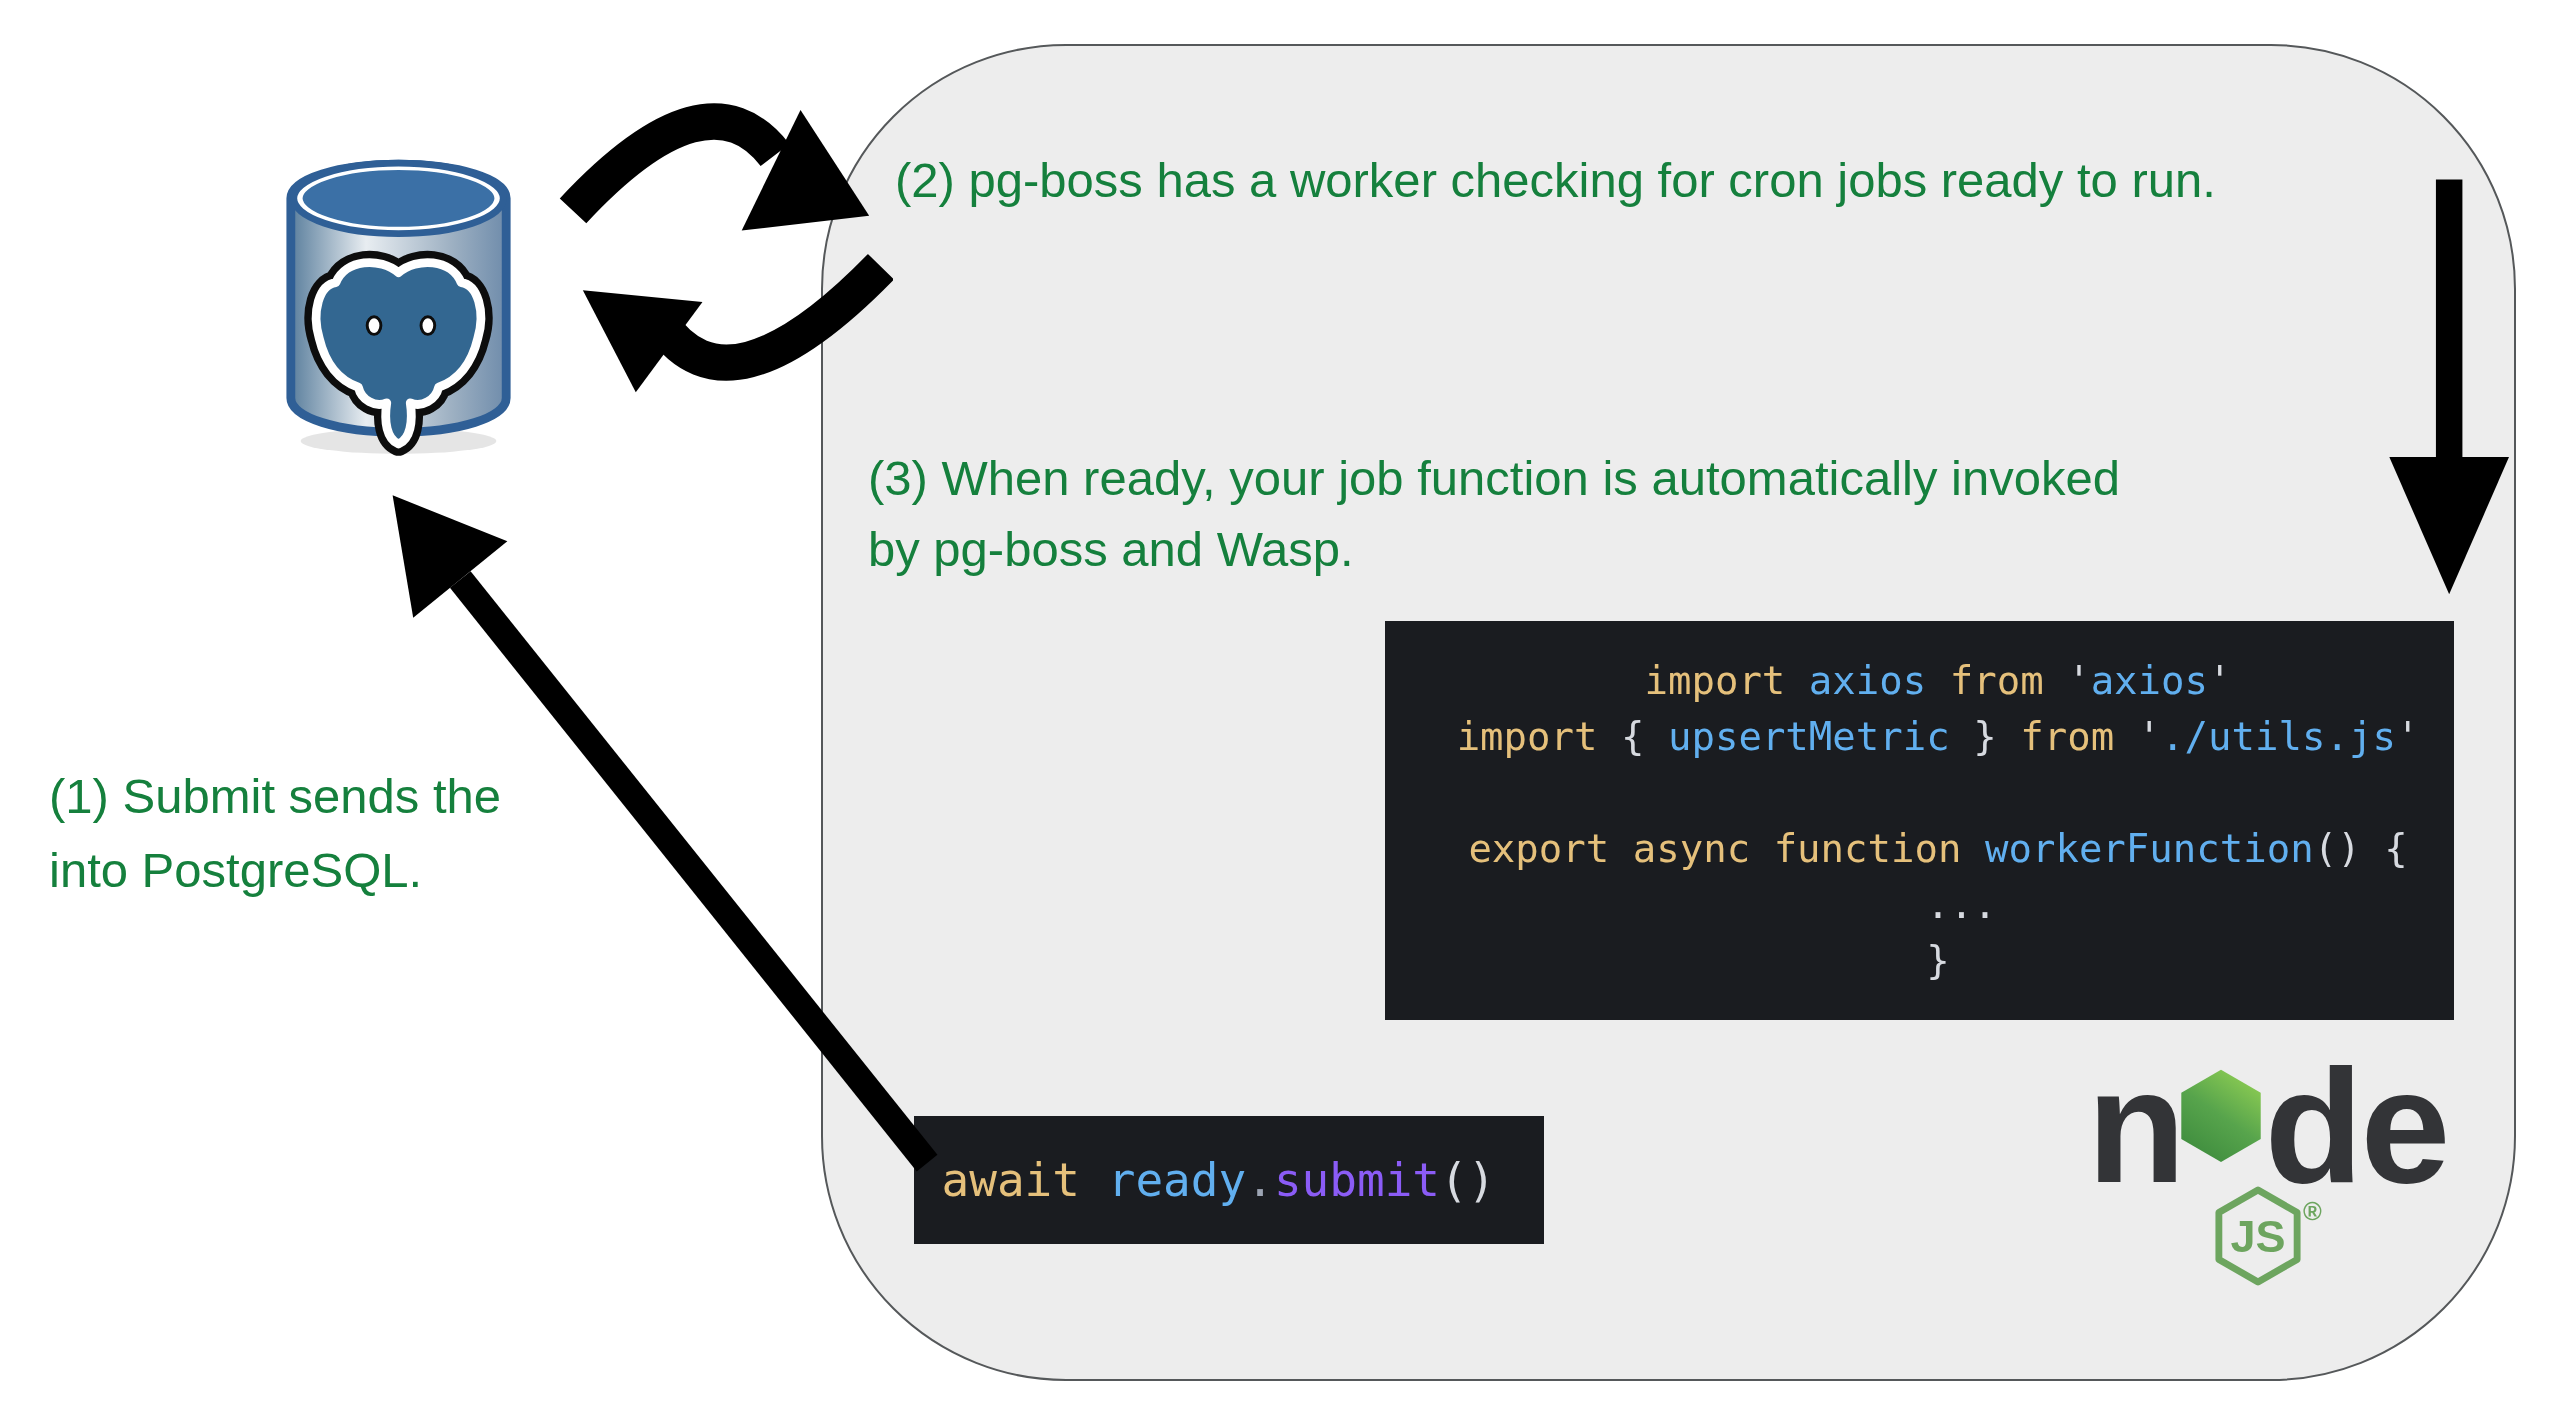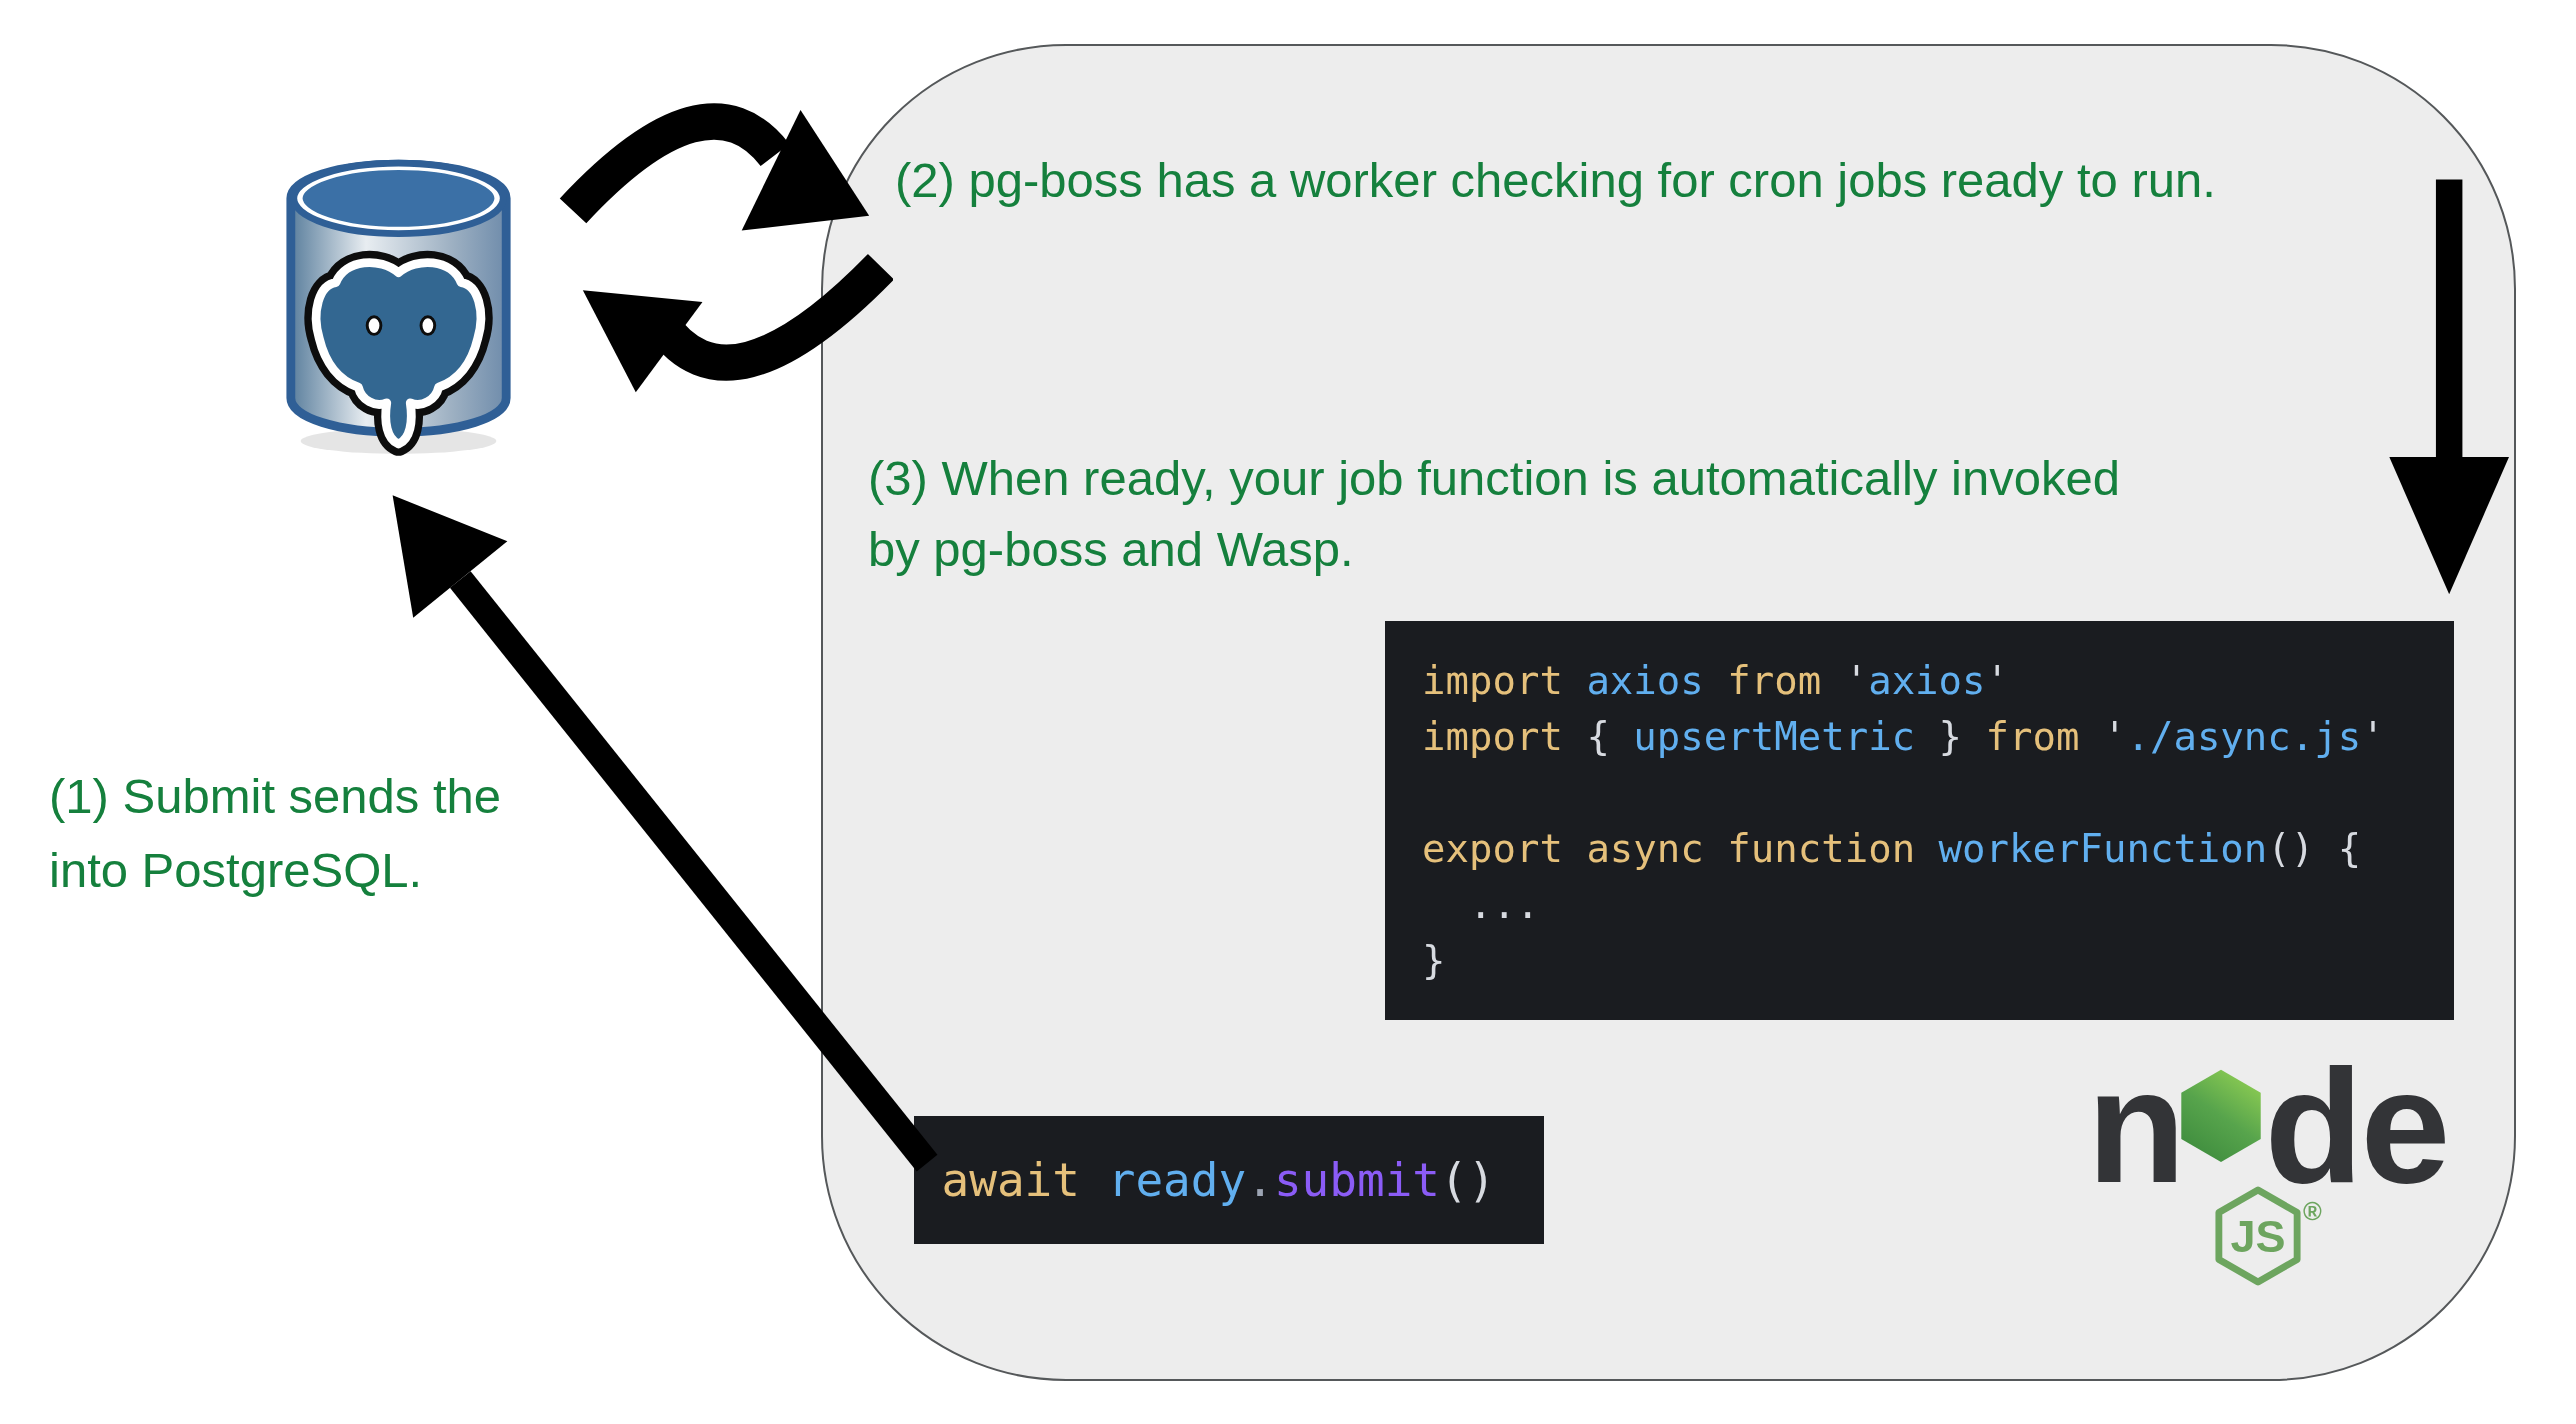--- a/index.html
+++ b/index.html
@@ -18,20 +18,21 @@
   .annotation{font-size:49px;color:#15803d;white-space:nowrap;}
   .annotation div{display:block;}
   #step2-label{left:895px;top:149px;line-height:1.3;}
   #step3-label{left:868px;top:443px;line-height:1.44;}
   #step1-label{left:49px;top:760px;line-height:1.5;}
 
   
   .code-block{
     background:#1a1c20;color:#abb2bf;
     font-family:"DejaVu Sans Mono","Liberation Mono",monospace;
+    text-align:center;
   }
   #code-main{
     left:1385px;top:621px;width:1069px;height:399px;
     padding:32px 0 0 37px;box-sizing:border-box;
     font-size:39px;line-height:56px;
   }
   #code-submit{
     left:914px;top:1116px;width:630px;height:128px;
     box-sizing:border-box;padding-left:27.5px;
     font-size:46px;display:flex;align-items:center;
@@ -99,21 +100,21 @@
   <div>by pg-boss and Wasp.</div>
 </div>
 
 <div class="abs annotation" id="step1-label">
   <div>(1) Submit sends the</div>
   <div>into PostgreSQL.</div>
 </div>
 
 <div class="abs code-block" id="code-main" style="background: rgb(26, 28, 32);">
     <div class="code-line"><span class="tok-kw">import</span><span class="tok-pl"> </span><span class="tok-id">axios</span><span class="tok-pl"> </span><span class="tok-kw">from</span><span class="tok-pl"> </span><span class="tok-pun">'</span><span class="tok-str">axios</span><span class="tok-pun">'</span></div>
-    <div class="code-line"><span class="tok-kw">import</span><span class="tok-pl"> </span><span class="tok-pun">{ </span><span class="tok-id">upsertMetric</span><span class="tok-pun"> }</span><span class="tok-pl"> </span><span class="tok-kw">from</span><span class="tok-pl"> </span><span class="tok-pun">'</span><span class="tok-str">./async.js</span><span class="tok-pun">'</span></div>
+    <div class="code-line"><span class="tok-kw">import</span><span class="tok-pl"> </span><span class="tok-pun">{ </span><span class="tok-id">upsertMetric</span><span class="tok-pun"> }</span><span class="tok-pl"> </span><span class="tok-kw">from</span><span class="tok-pl"> </span><span class="tok-pun">'</span><span class="tok-str">./utils.js</span><span class="tok-pun">'</span></div>
     <div class="code-line">&nbsp;</div>
     <div class="code-line"><span class="tok-kw">export</span><span class="tok-pl"> </span><span class="tok-kw">async</span><span class="tok-pl"> </span><span class="tok-kw">function</span><span class="tok-pl"> </span><span class="tok-id">workerFunction</span><span class="tok-pun">() {</span></div>
     <div class="code-line"><span class="tok-pun">  ...</span></div>
     <div class="code-line"><span class="tok-pun">}</span></div>
   </div>
 
 <div class="abs code-block" id="code-submit" style="background: rgb(26, 28, 32);">
     <div class="code-line"><span class="tok-kw">await</span><span class="tok-pl"> </span><span class="tok-id">ready</span><span class="tok-dot">.</span><span class="tok-fn">submit</span><span class="tok-pun">()</span></div>
   </div>
 

